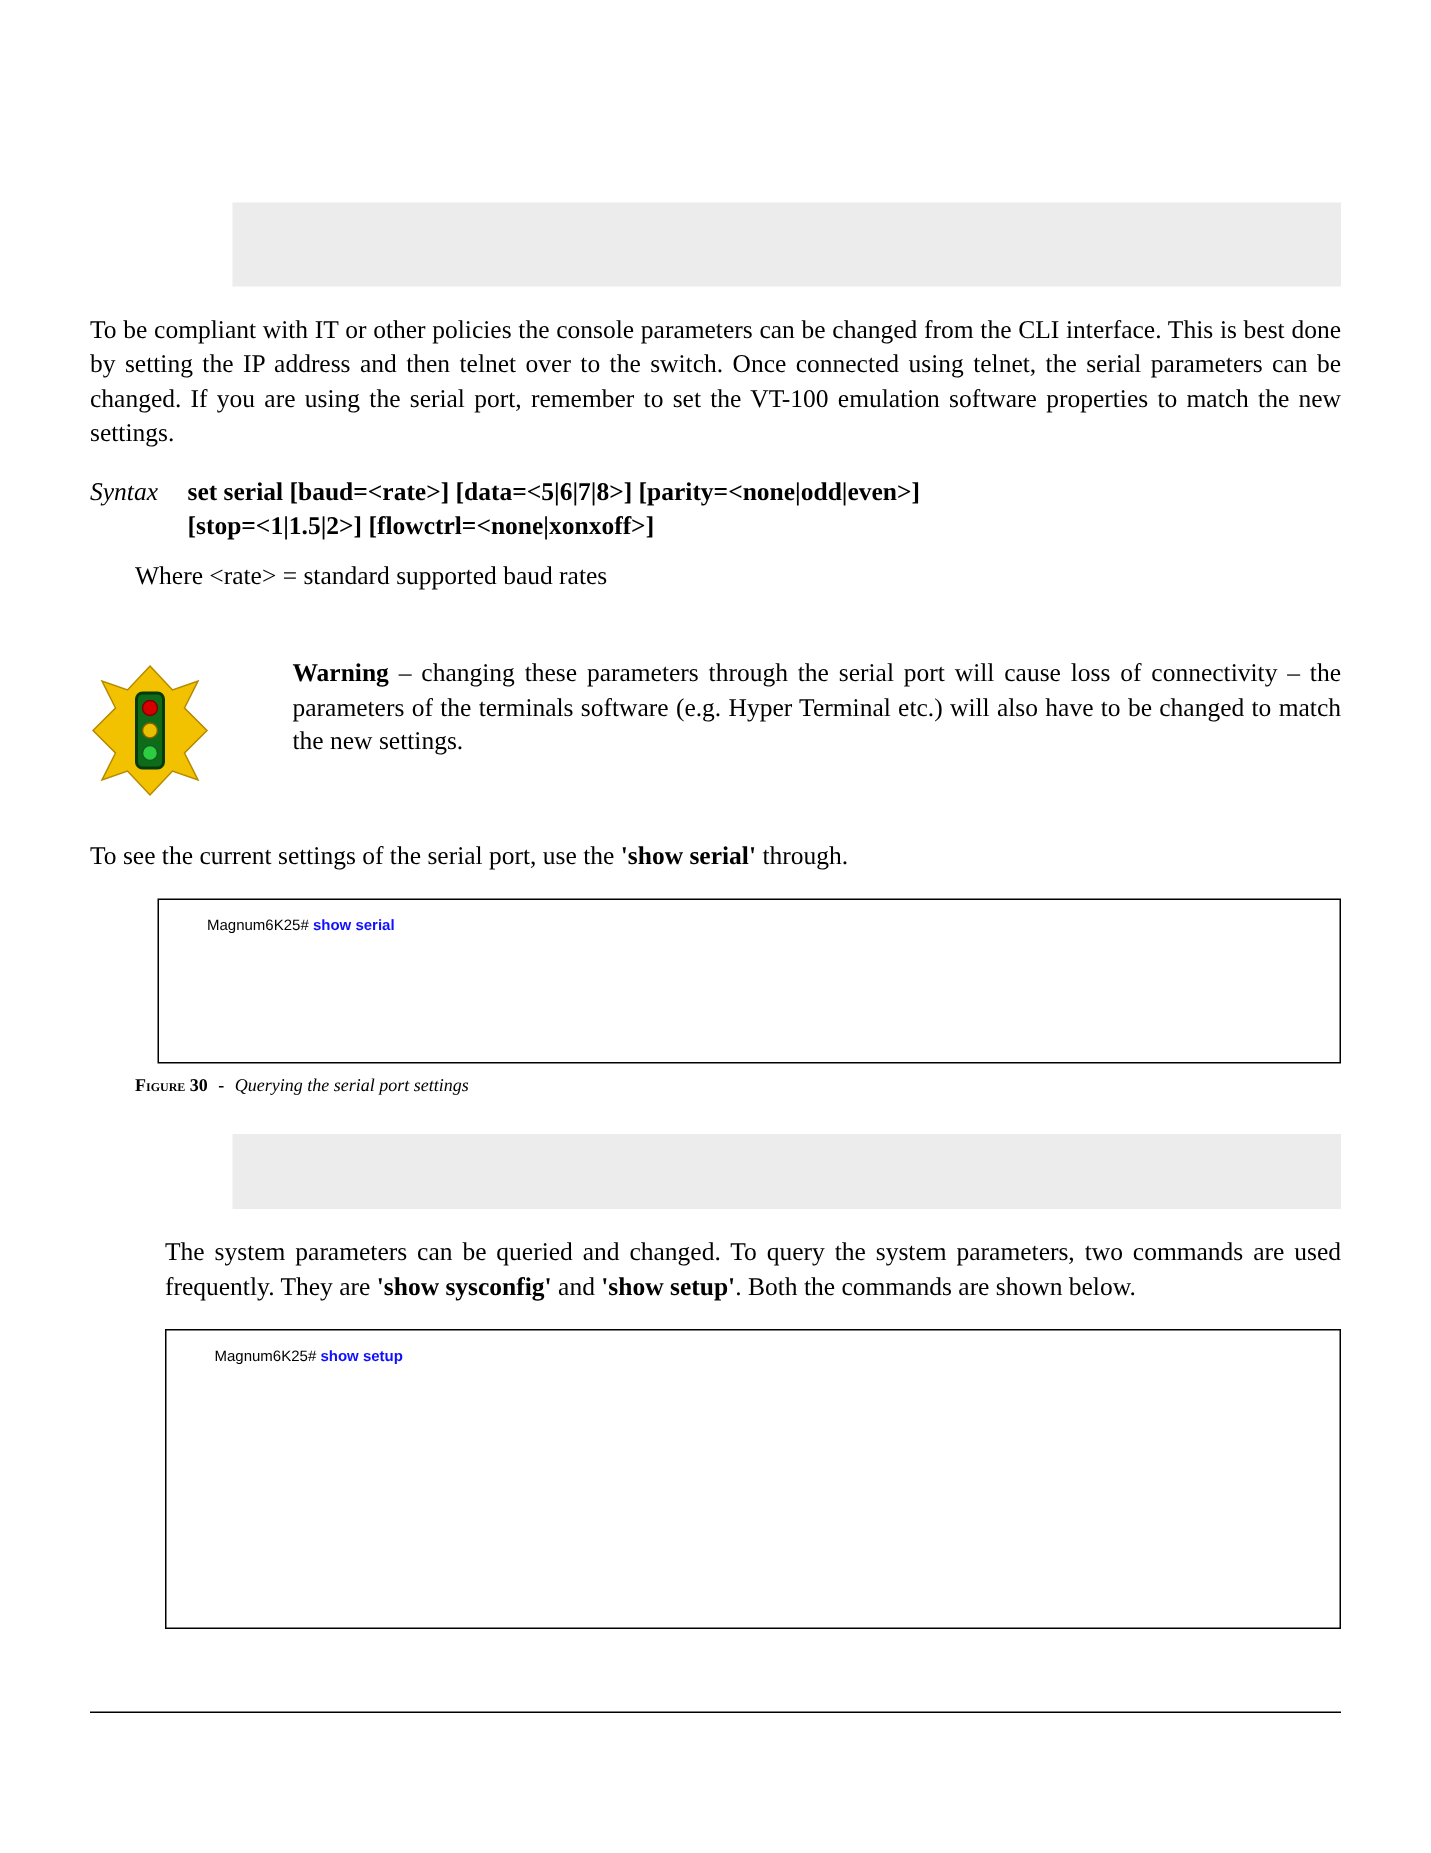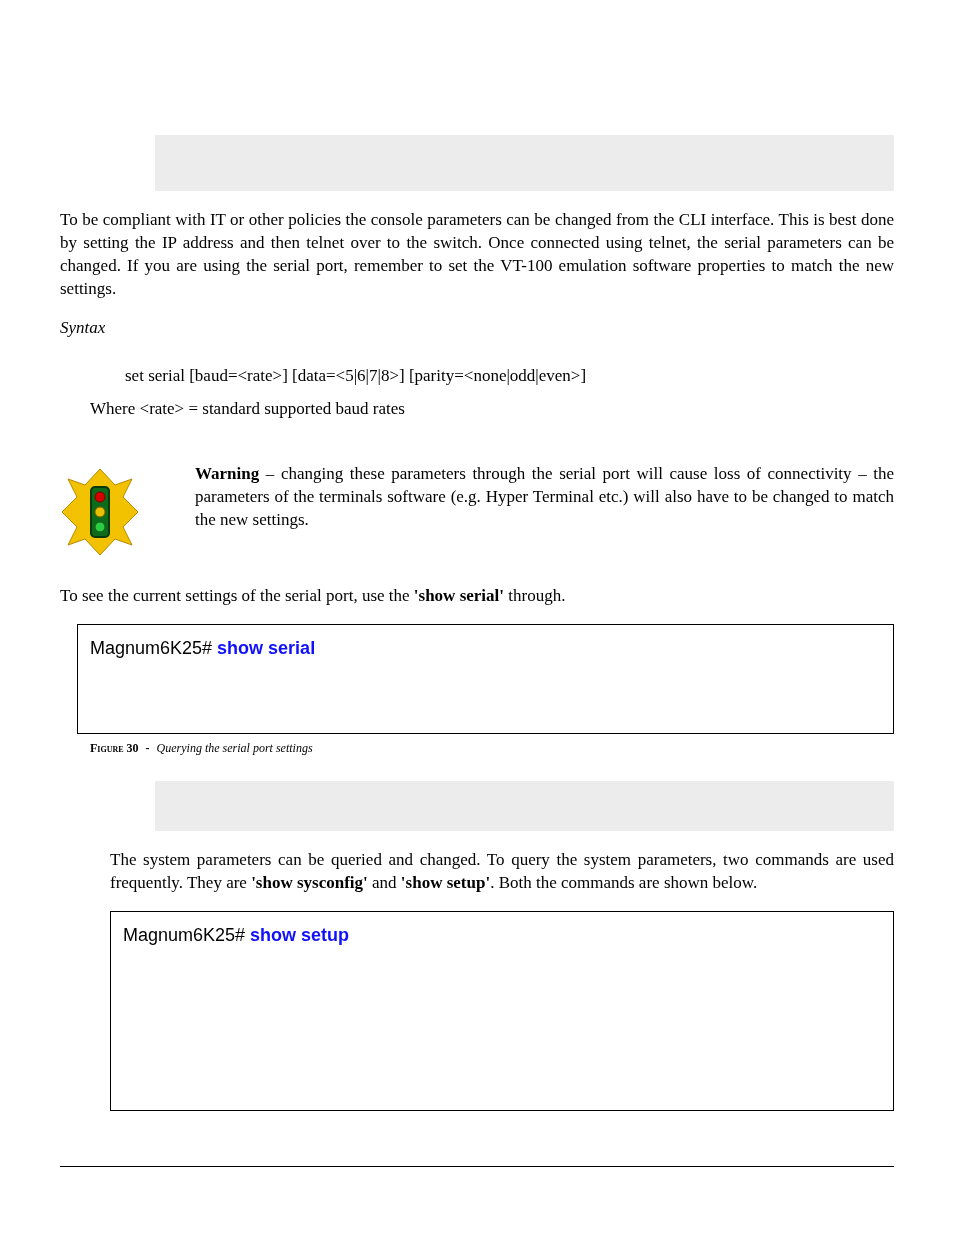--- a/index.html
+++ b/index.html
@@ -38,23 +38,22 @@
     margin: 14px 0 10px 0;
     display: flex;
   }
   .syntax-label {
     font-style: italic;
     width: 60px;
     flex: 0 0 60px;
     padding-right: 5px;
   }
   .syntax-text {
-    font-weight: normal;
+    font-weight: bold;
     flex: 1;
-    margin-top: 48px;
   }
   .syntax-text .line {
     display: block;
   }
   .where-line {
     margin: 10px 0 20px 30px;
   }
   .warning-row {
     display: flex;
     align-items: flex-start;
@@ -69,24 +68,24 @@
     padding-top: 4px;
   }
   .warning-text {
     flex: 1;
   }
   .followup-para {
     margin: 12px 0 16px 0;
   }
   .terminal-box {
     border: 1px solid #000;
-    margin: 8px 0 4px 17px;
-    padding: 10px 12px;
+    margin: 8px 0 4px 45px;
+    padding: 10px 32px;
     font-family: Verdana, Geneva, Tahoma, sans-serif;
-    font-size: 18px;
+    font-size: 10px;
     color: #000;
     white-space: pre;
     text-align: left;
     line-height: 1.5;
     box-sizing: border-box;
   }
   .terminal-box .cmd {
     color: #1010ff;
     font-weight: bold;
   }
@@ -113,20 +112,21 @@
 <div class="page">
 
   <div class="section-bar"></div>
 
   <p class="body-para">To be compliant with IT or other policies the console parameters can be changed from the CLI interface. This is best done by setting the IP address and then telnet over to the switch. Once connected using telnet, the serial parameters can be changed. If you are using the serial port, remember to set the VT-100 emulation software properties to match the new settings.</p>
 
   <div class="syntax-block">
     <div class="syntax-label">Syntax</div>
     <div class="syntax-text">
       <span class="line">set serial [baud=&lt;rate&gt;] [data=&lt;5|6|7|8&gt;] [parity=&lt;none|odd|even&gt;] </span>
+      <span class="line">[stop=&lt;1|1.5|2&gt;] [flowctrl=&lt;none|xonxoff&gt;]</span>
     </div>
   </div>
 
   <div class="where-line">Where &lt;rate&gt; = standard supported baud rates</div>
 
   <div class="warning-row">
     <div class="warning-icon">
       <svg width="80" height="90" viewBox="0 0 80 90">
         <g>
           <polygon points="40,2 55,18 72,12 63,30 78,45 63,60 72,78 55,72 40,88 25,72 8,78 17,60 2,45 17,30 8,12 25,18" fill="#f2c200" stroke="#b58900" stroke-width="1"></polygon>

